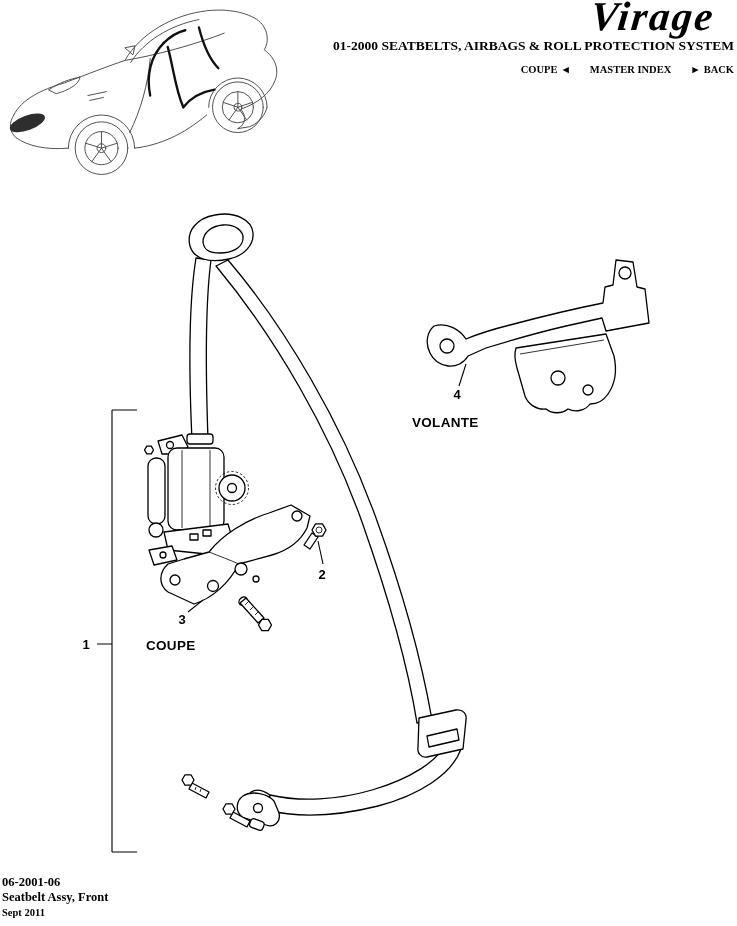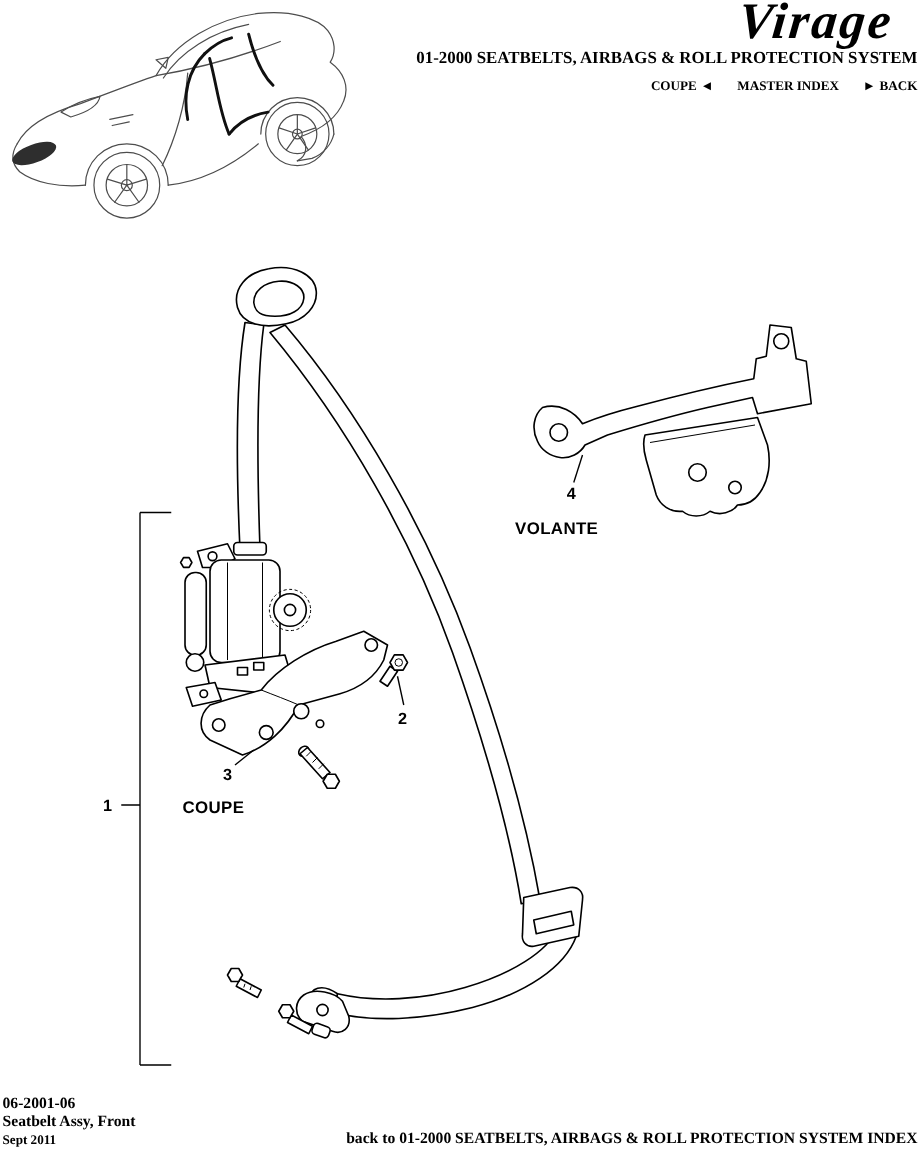--- a/index.html
+++ b/index.html
@@ -186,15 +186,14 @@
         <path class="lead" d="M112,210 L112,652 M112,210 L137,210 M112,652 L137,652 M97,444 L112,444"></path>
       </g>
       <text class="callout" data-interactable="false" x="86" y="449" text-anchor="middle">1</text>
 
     </svg>
   </div>
 
   <div class="doc-number" data-interactable="false">06-2001-06</div>
   <div class="doc-title" data-interactable="false">Seatbelt Assy, Front</div>
   <div class="doc-date" data-interactable="false">Sept 2011</div>
-  <div class="index-link" data-interactable="true">back to 01-2000 SEATBELTS, AIRBAGS &amp; ROLL PROTECTION SYSTEM INDEX</div>
 
 </div>
 
 </body></html>

